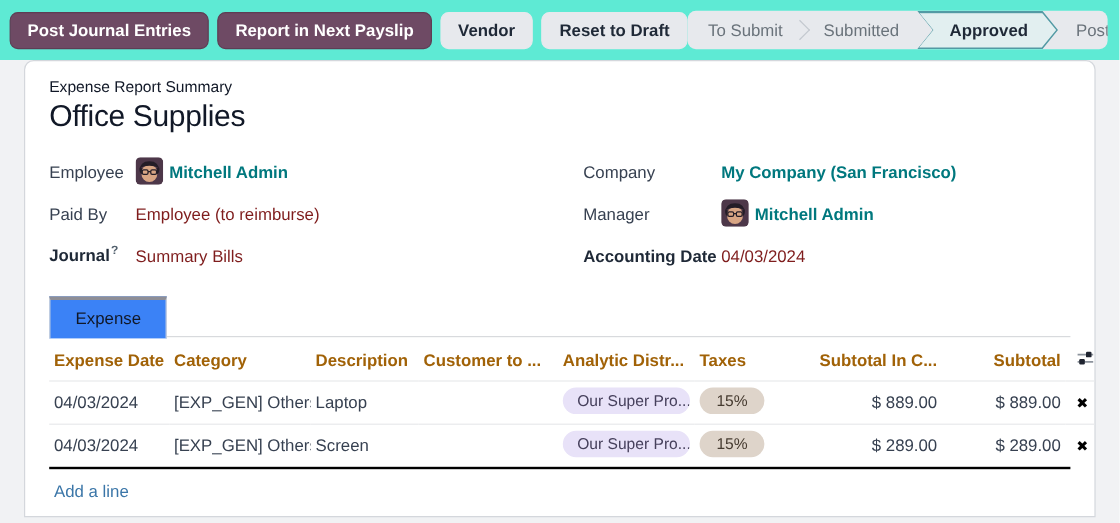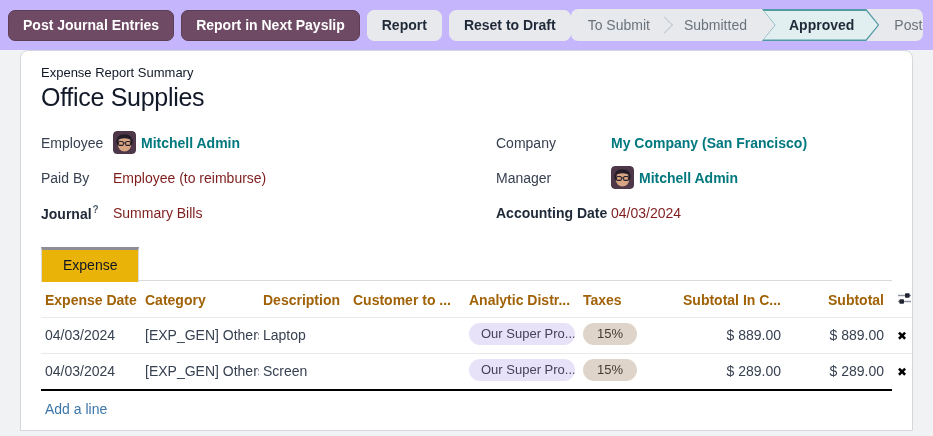--- a/index.html
+++ b/index.html
@@ -11,21 +11,21 @@
     font-size: 14px;
   }
 
   
   .topbar {
     height: 50px;
     padding: 9px 10px 9px 8px;
     display: flex;
     justify-content: flex-start;
     align-items: center;
-    background: #c4b5fd;
+    background: #5eead4;
   }
   .btn-group { display: flex; gap: 7px; }
   .btn {
     height: 31px;
     padding: 0 14px;
     border-radius: 7px;
     font-size: 14px;
     font-weight: 600;
     font-family: inherit;
     cursor: pointer;
@@ -102,42 +102,41 @@
     font-weight: 500;
     color: #111827;
     margin-top: 3px;
     letter-spacing: -0.3px;
   }
 
   
   .field-grid {
     display: grid;
     grid-template-columns: 445px 1fr;
-    column-gap: 10px;
     margin-top: 13px;
   }
   .field-row { display: flex; align-items: center; height: 35px; }
   .field-label { width: 72px; flex: 0 0 72px; color: #374151; }
   .field-grid .col-right .field-label { width: 115px; flex: 0 0 115px; }
   .field-label.bold { font-weight: 700; color: #1f2937; }
   .field-label sup { font-size: 10px; color: #52606d; margin-left: 1px; }
   .field-value { color: #7f1d1d; }
   .link { color: #00787e; cursor: pointer; text-decoration: none; font-weight: bold; }
   .user-chip { display: flex; align-items: center; gap: 5px; }
   .avatar { width: 23px; height: 23px; border-radius: 4px; display: block; }
 
   
   .notebook {
     margin-top: 16px;
     border-bottom: 1px solid #d8dadd;
     padding-left: 0px;
   }
   .tab {
     display: inline-block;
-    background: #eab308;
+    background: #3b82f6;
     border: 1px solid #d8dadd;
     border-bottom: none;
     border-top: 3px solid #8e8e96;
     padding: 7px 21px 9px 21px;
     margin-bottom: -1px;
     font-size: 14px;
     color: #111827;
     cursor: pointer;
     position: relative;
     top: 1px;
@@ -190,21 +189,21 @@
   .add-line-row { border-top: 2px solid #000000; }
   .optional-icon { cursor: pointer; display: inline-block; vertical-align: middle; }
 </style>
 </head>
 <body>
 
 <div class="topbar">
   <div class="btn-group">
     <button class="btn btn-primary">Post Journal Entries</button>
     <button class="btn btn-primary">Report in Next Payslip</button>
-    <button class="btn btn-secondary">Report</button>
+    <button class="btn btn-secondary">Vendor</button>
     <button class="btn btn-secondary">Reset to Draft</button>
   </div>
 
   <div class="statusbar">
     <div class="status-step">To Submit</div>
     <div class="status-sep"></div>
     <div class="status-step">Submitted</div>
     <div class="status-active-wrap">
       <span class="label">Approved</span>
     </div>

